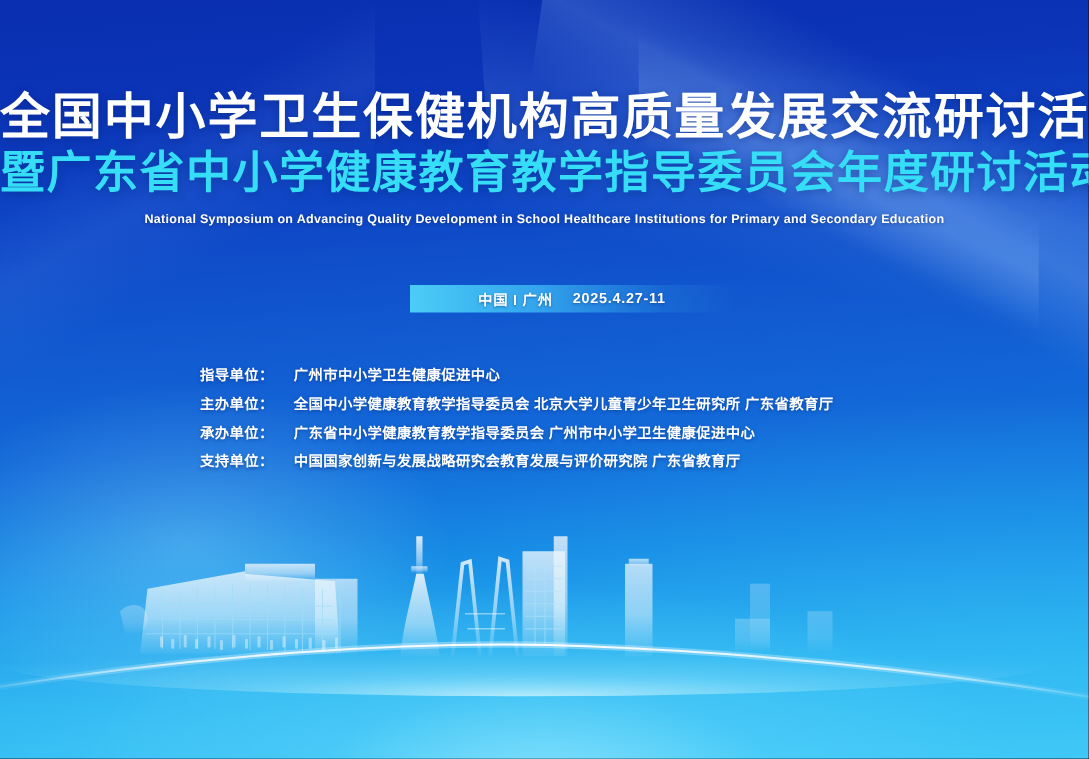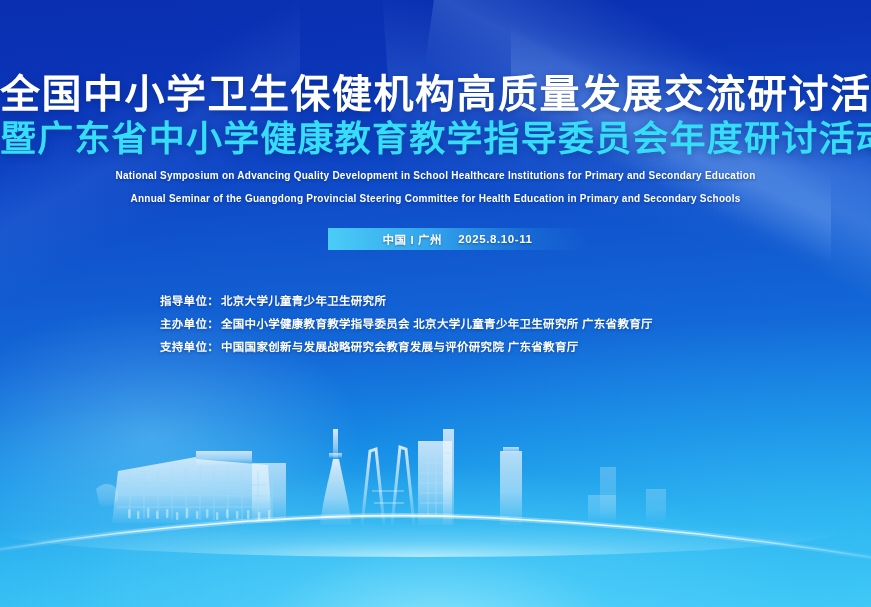--- a/index.html
+++ b/index.html
@@ -85,21 +85,21 @@
   }
 
   
   .orgs{position:absolute;left:160px;top:290px;}
   .org-row{
     color:#ffffff;font-weight:bold;
     font-size:11.5px;line-height:23px;letter-spacing:.3px;
     white-space:nowrap;
     text-shadow:0 1px 3px rgba(0,35,105,.5);
   }
-  .org-row .lbl{margin-right:2px;}
+  .org-row .lbl{margin-right:16px;}
   .org-row .val{}
 
   
   .skyline{position:absolute;left:0;right:0;bottom:0;height:200px;pointer-events:none;}
   .arc{position:absolute;left:0;right:0;bottom:0;height:200px;pointer-events:none;}
 </style>
 </head>
 <body>
 
 <div id="poster">
@@ -245,35 +245,37 @@
       </defs>
       <path d="M-10 144 C150 118 330 104 470 110 C620 116 760 132 881 152" fill="none" stroke="url(#arcG)" stroke-width="5" opacity=".35"></path>
       <path d="M-10 144 C150 118 330 104 470 110 C620 116 760 132 881 152" fill="none" stroke="url(#arcG)" stroke-width="1.6"></path>
     </svg>
   </div>
 
   <div class="title-wrap">
     <div class="title-main">全国中小学卫生保健机构高质量发展交流研讨活动</div>
     <div class="title-sub">暨广东省中小学健康教育教学指导委员会年度研讨活动</div>
     <div class="title-en">National Symposium on Advancing Quality Development in School Healthcare Institutions for Primary and Secondary Education</div>
-    <div class="title-en">Annual Seminar of the Guangdong Provincial Steering Committee for Health Education in Primary and Secondary Schools</div>
   </div>
 
   <div class="badge-row">
     <div class="badge">
       <span>中国 I 广州</span>
-      <span>2025.8.10-11</span>
+      <span>2025.4.27-11</span>
     </div>
   </div>
 
   <div class="orgs">
     <div class="org-row">
-      <span class="lbl">指导单位：</span><span class="val">北京大学儿童青少年卫生研究所</span>
+      <span class="lbl">指导单位：</span><span class="val">广州市中小学卫生健康促进中心</span>
     </div>
     <div class="org-row">
       <span class="lbl">主办单位：</span><span class="val">全国中小学健康教育教学指导委员会   北京大学儿童青少年卫生研究所   广东省教育厅</span>
     </div>
     <div class="org-row">
+      <span class="lbl">承办单位：</span><span class="val">广东省中小学健康教育教学指导委员会   广州市中小学卫生健康促进中心</span>
+    </div>
+    <div class="org-row">
       <span class="lbl">支持单位：</span><span class="val">中国国家创新与发展战略研究会教育发展与评价研究院   广东省教育厅</span>
     </div>
   </div>
 
 </div>
 
 </body></html>

